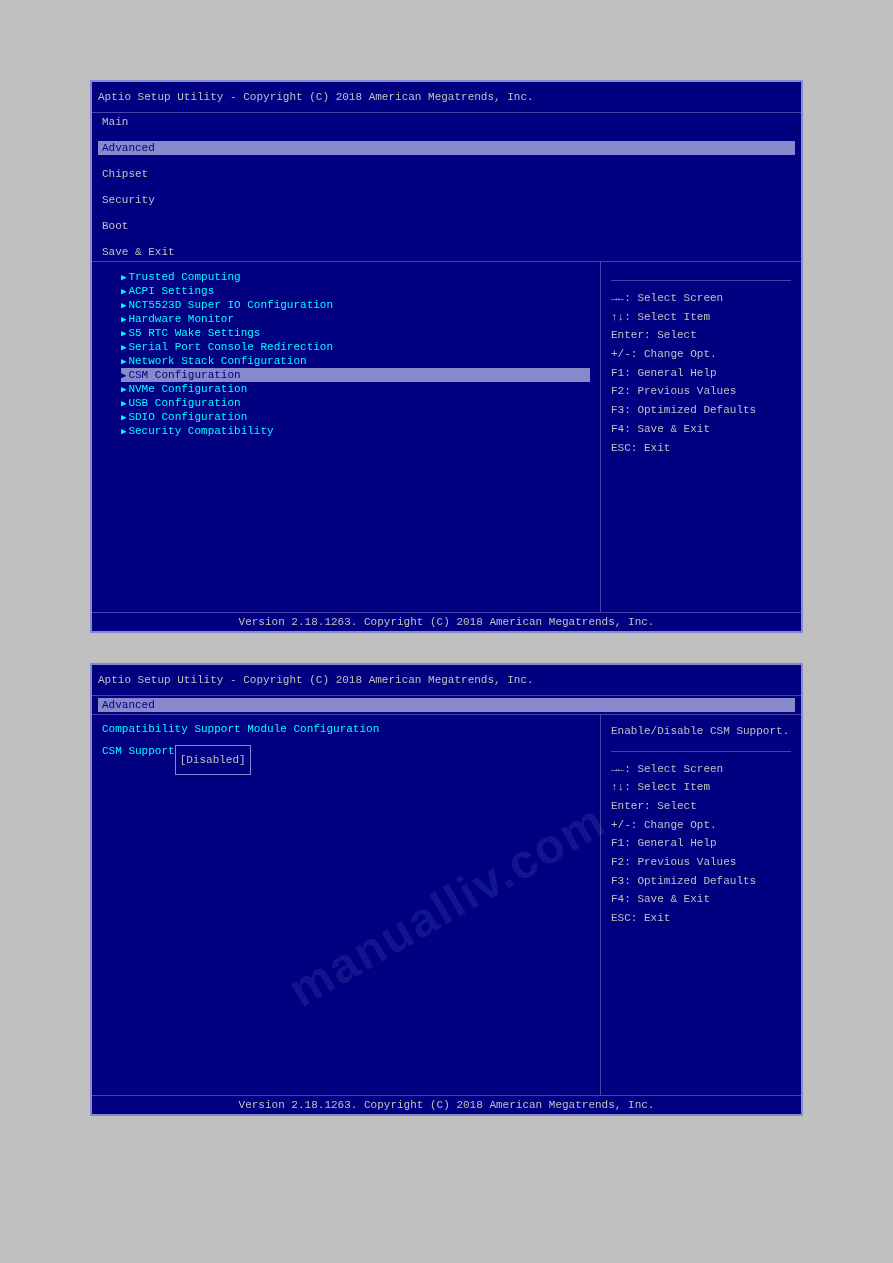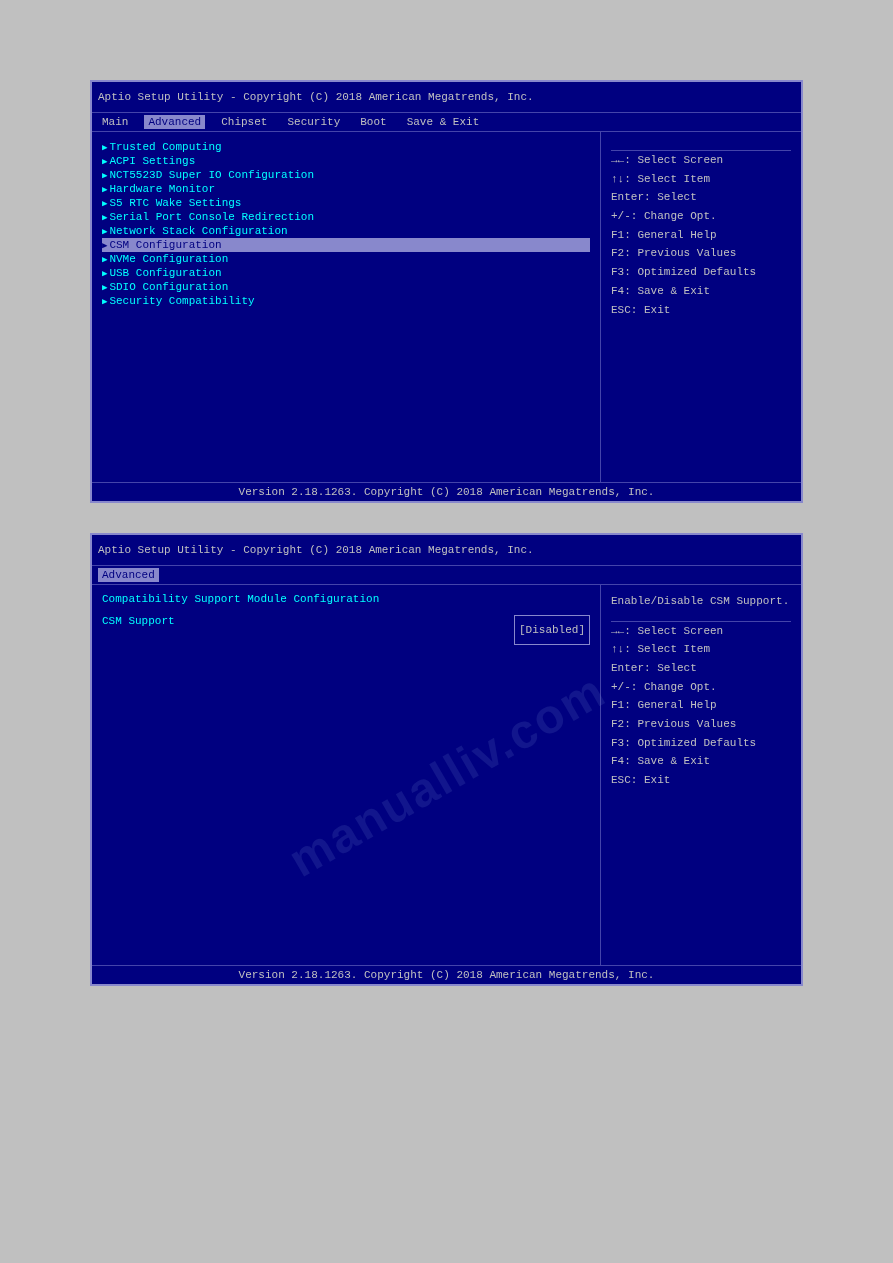--- a/index.html
+++ b/index.html
@@ -24,21 +24,21 @@
       color: #c0c0c0;
       text-align: left;
       padding: 9px 6px;
       font-size: 11px;
       border-bottom: 1px solid #4444aa;
     }
 
     .nav-bar {
       background: #000080;
       display: flex;
-      flex-direction: row;
+      flex-direction: column;
       padding: 2px 6px;
       border-bottom: 1px solid #4444aa;
       gap: 12px;
     }
 
     .nav-item {
       color: #c0c0c0;
       font-size: 11px;
       padding: 1px 4px;
       cursor: pointer;
@@ -69,20 +69,21 @@
       line-height: 1.5;
     }
 
     .menu-item {
       color: #00ffff;
       font-size: 11px;
       padding: 1px 0;
       cursor: pointer;
       display: flex;
       align-items: center;
+      margin-left: 19px;
     }
 
     .menu-item::before {
       content: '▶ ';
       font-size: 9px;
       margin-right: 2px;
     }
 
     .menu-item.selected {
       background: #8888cc;
@@ -98,41 +99,41 @@
       font-size: 11px;
       line-height: 1.6;
     }
 
     .key-help {
       margin-top: 10px;
       color: #c0c0c0;
       font-size: 11px;
       line-height: 1.7;
       border-top: 1px solid #4444aa;
+      padding-top: 8px;
     }
 
     .footer-bar {
       background: #000080;
       color: #c0c0c0;
       text-align: center;
       padding: 3px 6px;
       font-size: 11px;
       border-top: 1px solid #4444aa;
     }
 
     
     .section-title {
       color: #00ffff;
       font-size: 11px;
       margin-bottom: 8px;
     }
 
     .config-row {
       display: flex;
-      justify-content: space-between;
       color: #00ffff;
       font-size: 11px;
       padding: 2px 0;
     }
 
     .config-value {
       color: #c0c0c0;
       background: #000080;
       border: 1px solid #8888cc;
       padding: 8px 4px;

